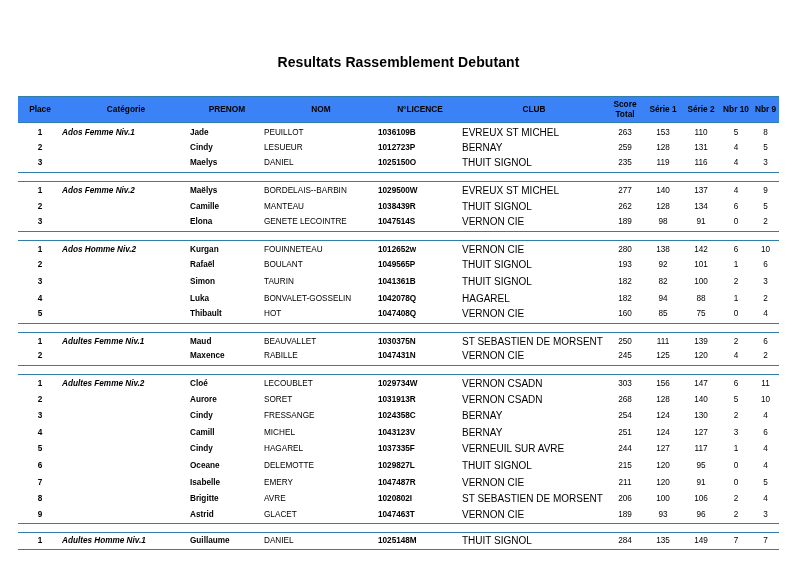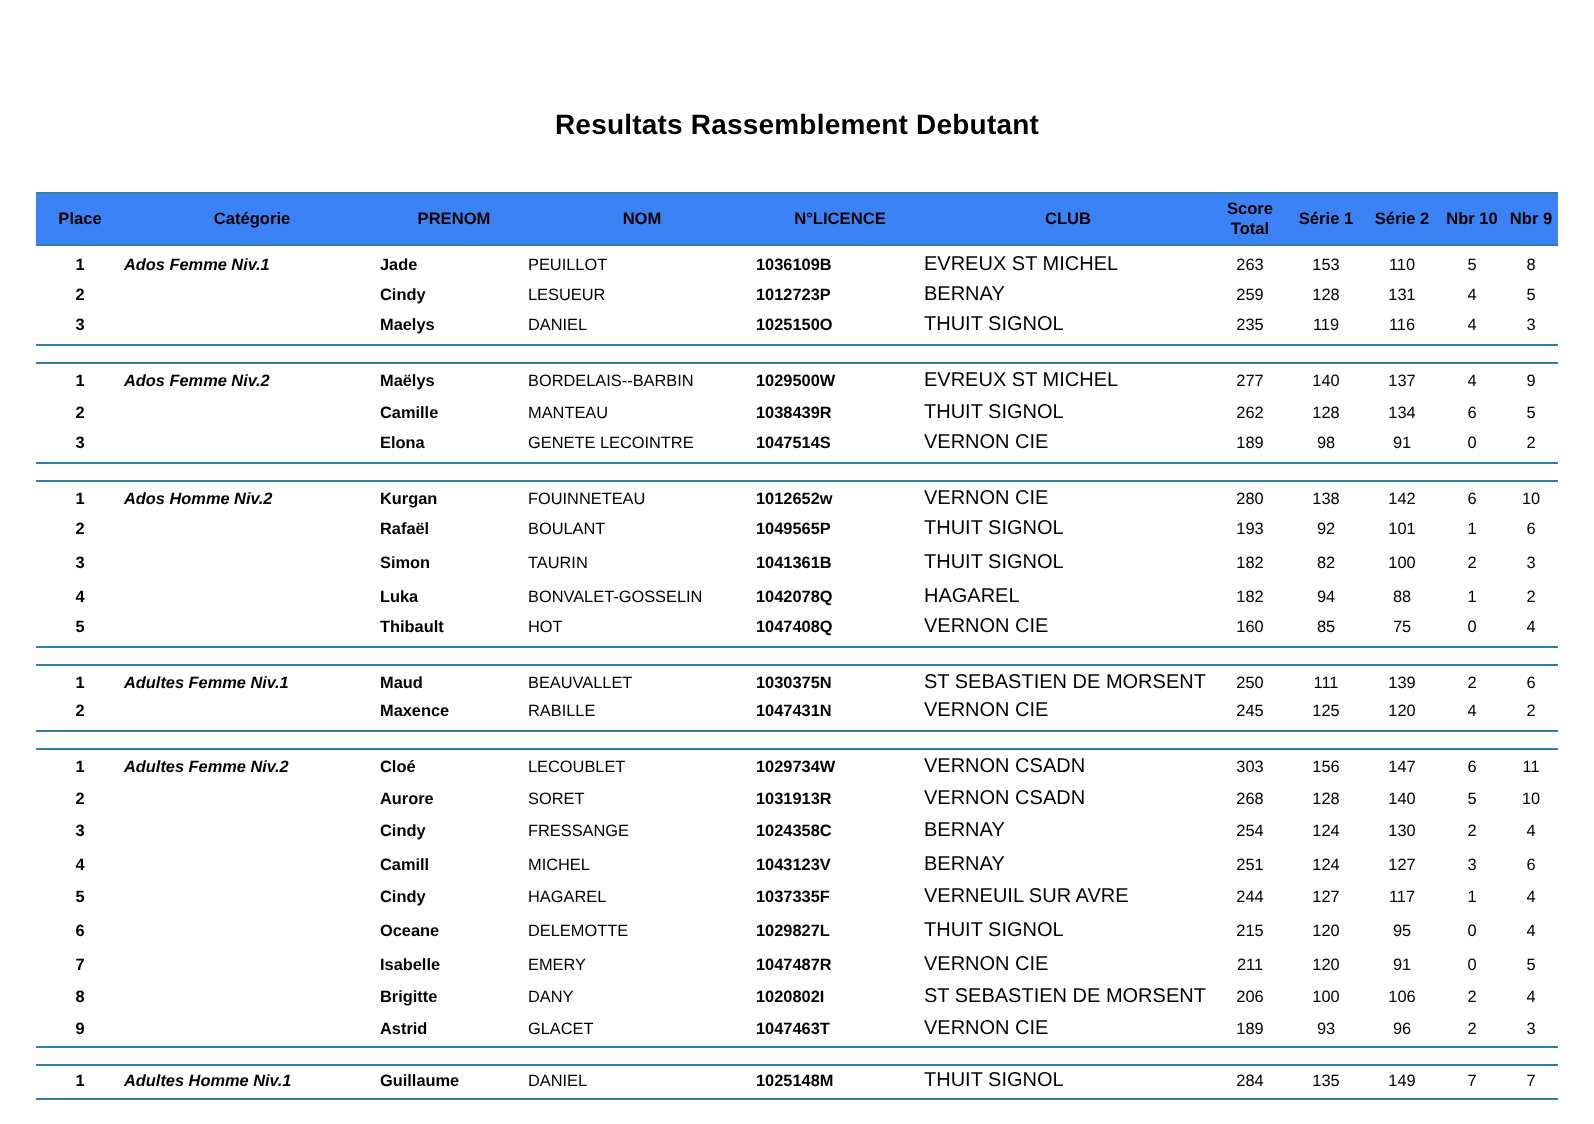--- a/index.html
+++ b/index.html
@@ -403,21 +403,21 @@
           <td class="c-num">211</td>
           <td class="c-num">120</td>
           <td class="c-num">91</td>
           <td class="c-num">0</td>
           <td class="c-num">5</td>
         </tr>
         <tr>
           <td class="c-place">8</td>
           <td class="c-cat"></td>
           <td class="c-prenom">Brigitte</td>
-          <td class="c-nom">DANY</td>
+          <td class="c-nom">AVRE</td>
           <td class="c-lic">1020802I</td>
           <td class="c-club">ST SEBASTIEN DE MORSENT</td>
           <td class="c-num">206</td>
           <td class="c-num">100</td>
           <td class="c-num">106</td>
           <td class="c-num">2</td>
           <td class="c-num">4</td>
         </tr>
         <tr class="group-end">
           <td class="c-place">9</td>

